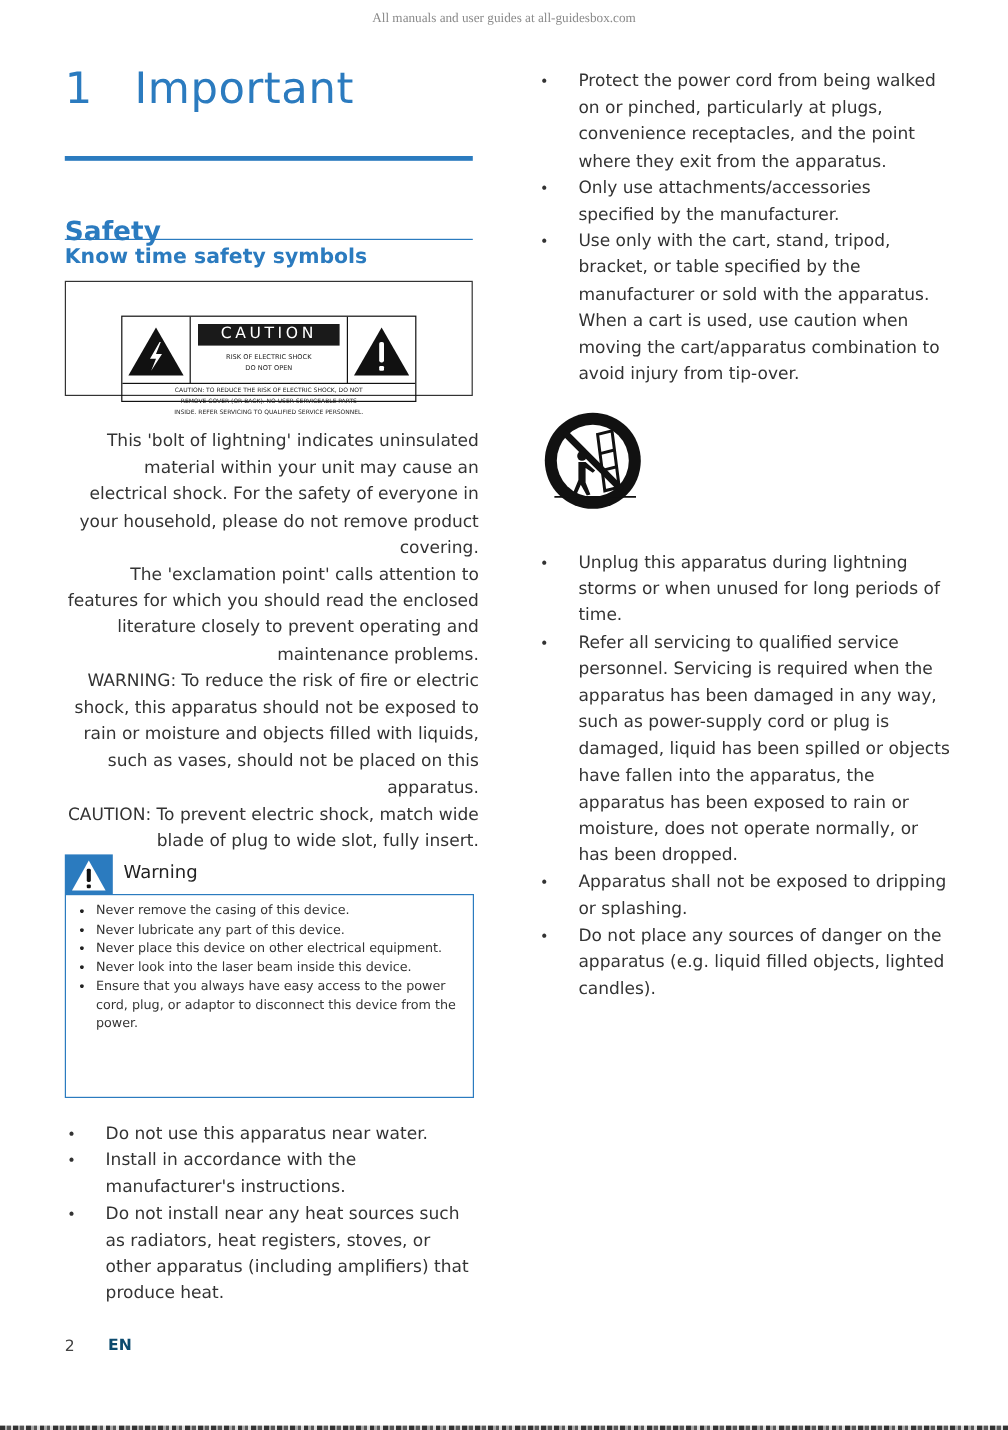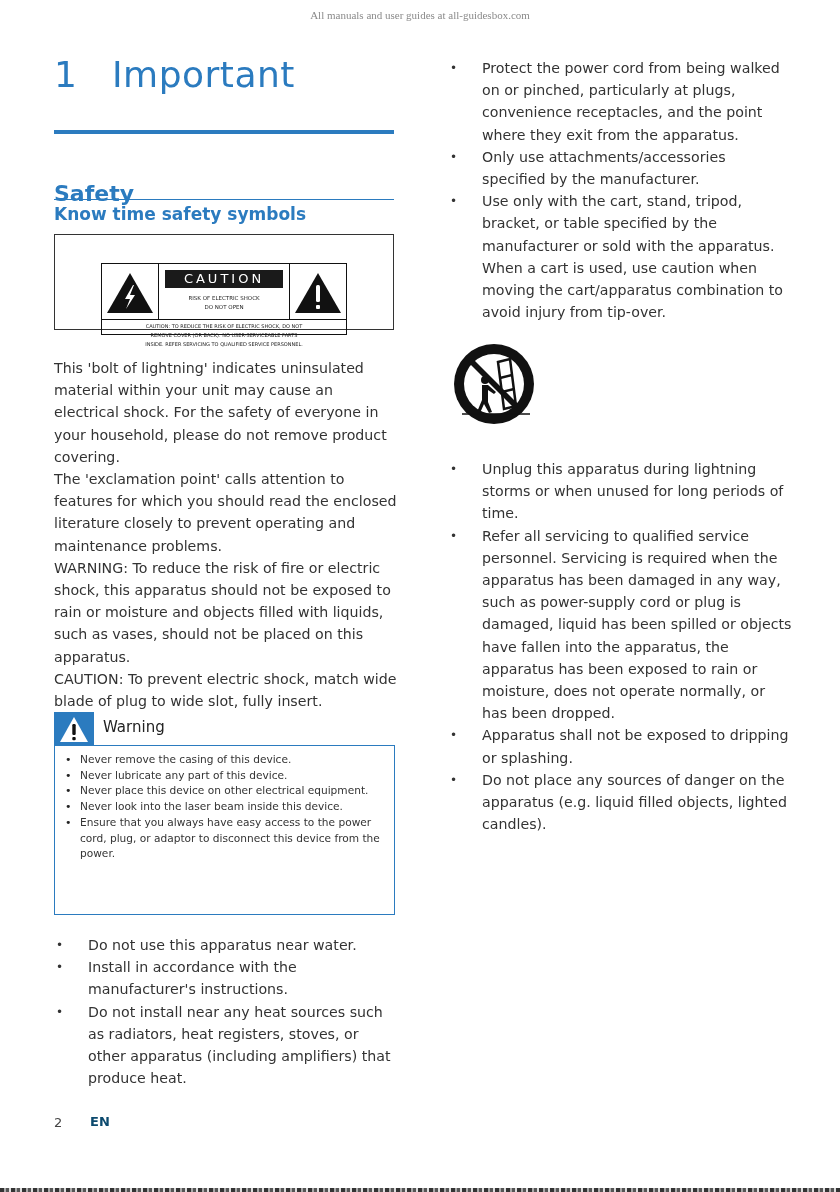--- a/index.html
+++ b/index.html
@@ -27,21 +27,21 @@
   .ci-right { position: absolute; right: 0; top: 0; width: 57px; height: 56px; border-left: 1px solid #111; }
   .ci-mid { position: absolute; left: 58px; top: 0; width: 128px; height: 56px; }
   .ci-word { position: absolute; left: 5px; top: 6px; width: 118px; height: 18px; background: #1a1a1a;
     color: #fff; font-size: 13px; letter-spacing: 3px; text-align: center; line-height: 18px; }
   .ci-risk { position: absolute; left: 0; top: 30px; width: 128px; font-size: 5.5px; line-height: 9px;
     text-align: center; color: #222; }
   .ci-bottom { position: absolute; left: 0; top: 58px; width: 244px; font-size: 5px; line-height: 9px;
     text-align: center; color: #222; }
   .tri-svg { position: absolute; left: 4px; top: 8px; }
 
-  .body-text { position: absolute; left: 54px; font-size: 14.2px; line-height: 22.2px; color: #333; width: 345px; }
+  .body-text { position: absolute; left: 54px; font-size: 14.2px; line-height: 22.2px; color: #333; width: 345px; text-align: right; }
   .p1 { top: 357px; }
 
   .warn-tab { position: absolute; left: 54px; top: 712px; width: 40px; height: 33px; background: #2b7bbf; }
   .warn-title { position: absolute; left: 103px; top: 718px; font-size: 15px; color: #222; }
   .warn-box { position: absolute; left: 54px; top: 745px; width: 341px; height: 170px;
     border: 1px solid #2b7bbf; padding: 6px 6px 0 8px; }
   .warn-list { list-style: none; font-size: 10.6px; line-height: 15.7px; color: #333; }
   .warn-list li { position: relative; padding-left: 17px; }
   .warn-list li::before { content: "\2022"; position: absolute; left: 2px; top: 0; font-size: 11px; color: #222; }
 

